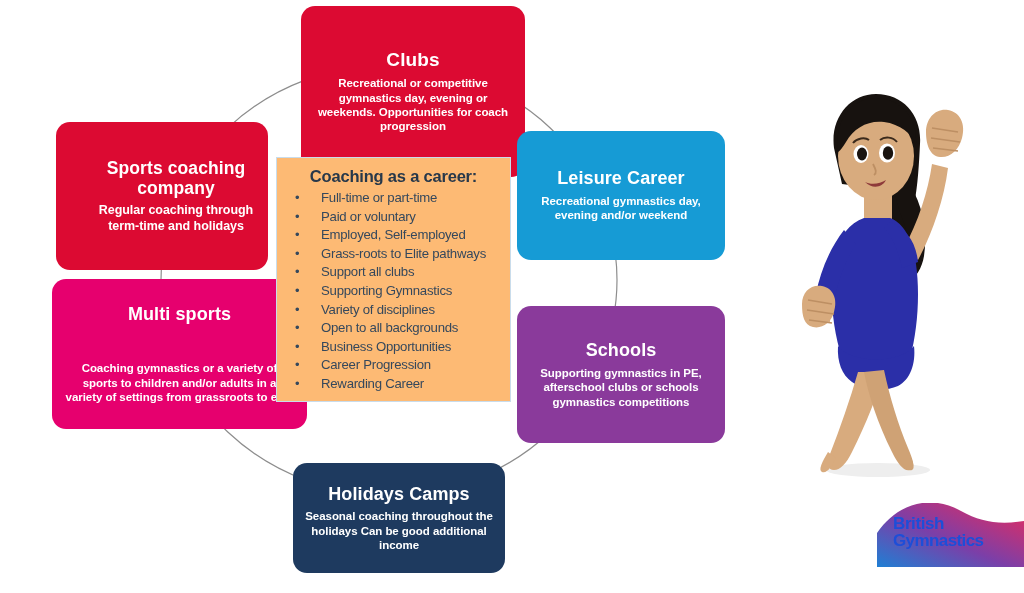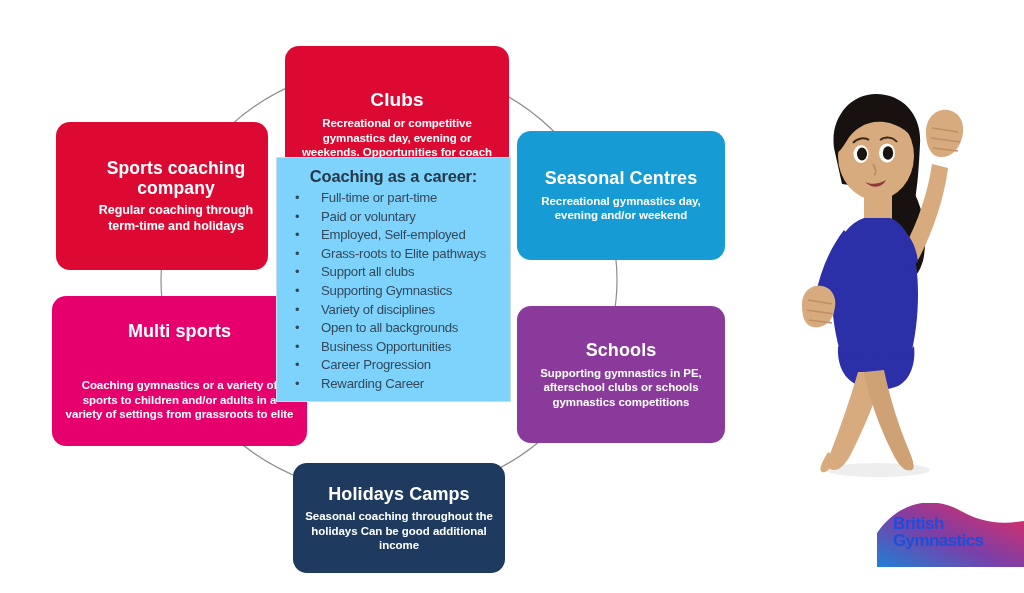--- a/index.html
+++ b/index.html
@@ -53,41 +53,40 @@
   }
   .node .node-desc {
     font-weight: bold;
     line-height: 1.25;
     font-size: 11.5px;
     letter-spacing: -.05px;
   }
 
   
   #node-clubs {
-    left: 285px; top: 6px;
+    left: 301px; top: 6px;
     width: 224px; height: 171px;
     background: #dc0a32;
-    margin-top: 40px;
   }
   #node-clubs .node-title { font-size: 19px; }
   #node-clubs .node-desc { font-size: 11.5px; }
 
   
   #node-sports-coaching {
     left: 56px; top: 122px;
     width: 212px; height: 148px;
     background: #dc0a32;
     padding-left: 40px;
   }
   #node-sports-coaching .node-title { font-size: 17.5px; }
   #node-sports-coaching .node-desc { font-size: 12.5px; }
 
   
   #node-multi-sports {
-    left: 52px; top: 296px;
+    left: 52px; top: 279px;
     width: 255px; height: 150px;
     background: #e6006e;
     gap: 32px;
   }
   #node-multi-sports .node-title { font-size: 18px; }
   #node-multi-sports .node-desc { font-size: 11.5px; }
 
   
   #node-leisure-centres {
     left: 517px; top: 131px;
@@ -114,21 +113,21 @@
     margin-top: 20px;
   }
   #node-holidays-camps .node-title { font-size: 18px; }
   #node-holidays-camps .node-desc { font-size: 11.5px; }
 
   
   #center-card {
     position: absolute;
     left: 276px; top: 157px;
     width: 235px; height: 245px;
-    background: #7dd3fc;
+    background: #fdba74;
     border: 1.5px solid #c9dceb;
     box-sizing: border-box;
     padding: 9px 6px 6px 6px;
   }
   #center-title {
     text-align: center;
     font-size: 16.5px;
     font-weight: bold;
     color: #27384a;
     margin-bottom: 3px;
@@ -202,21 +201,21 @@
     <div class="node-title">Sports coaching company</div>
     <div class="node-desc">Regular coaching through term-time and holidays</div>
   </div>
 
   <div class="node" id="node-multi-sports">
     <div class="node-title">Multi sports</div>
     <div class="node-desc">Coaching gymnastics or a variety of sports to children and/or adults in a variety of settings from grassroots to elite</div>
   </div>
 
   <div class="node" id="node-leisure-centres">
-    <div class="node-title">Seasonal Centres</div>
+    <div class="node-title">Leisure Career</div>
     <div class="node-desc">Recreational gymnastics day, evening and/or weekend</div>
   </div>
 
   <div class="node" id="node-schools">
     <div class="node-title">Schools</div>
     <div class="node-desc">Supporting gymnastics in PE, afterschool clubs or schools gymnastics competitions</div>
   </div>
 
   <div class="node" id="node-holidays-camps">
     <div class="node-title">Holidays Camps</div>

